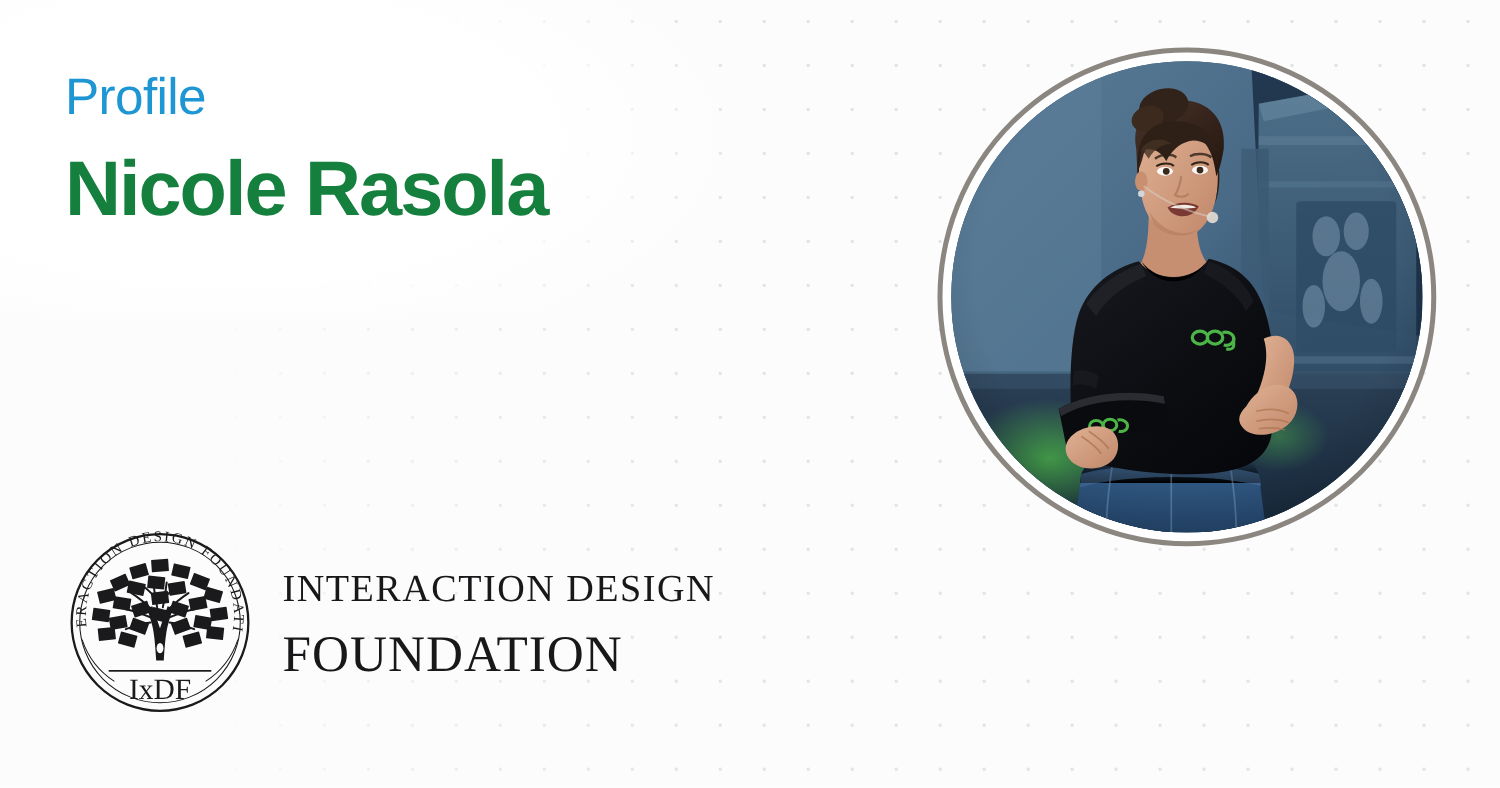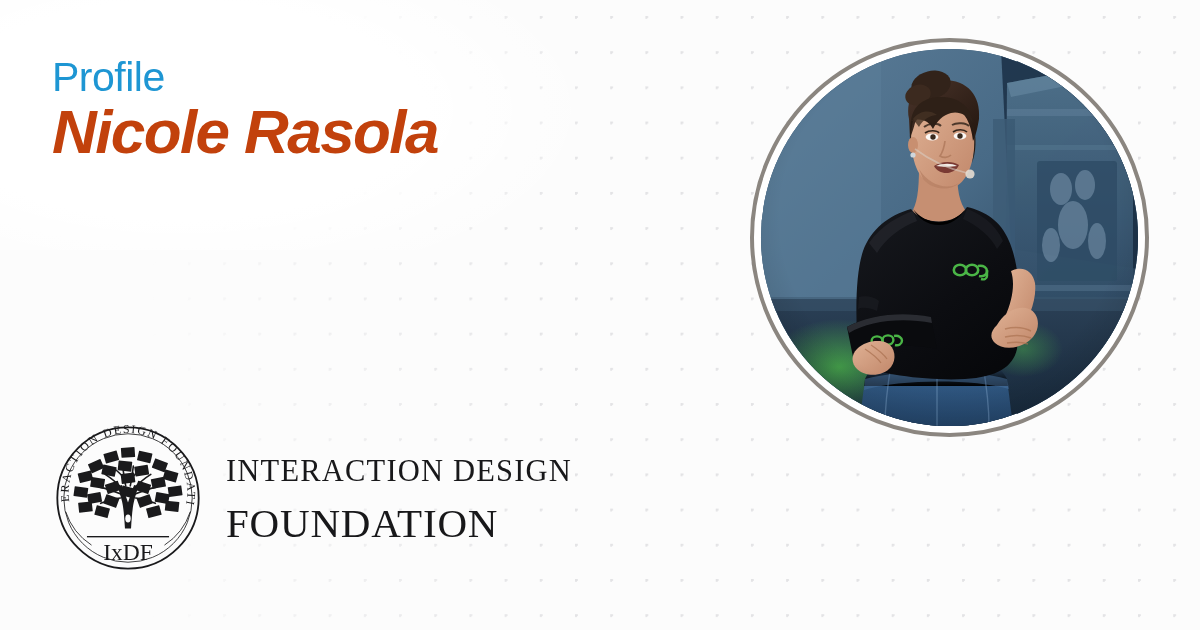--- a/index.html
+++ b/index.html
@@ -43,23 +43,23 @@
   }
 
   
   #headline { position:absolute; left:52px; top:56px; z-index:5; }
 
   #eyebrow {
     font-size:41px; font-weight:400; letter-spacing:-0.5px;
     color:#1e96d3; line-height:1.05;
   }
   #person-name {
-    margin-top:0;
+    margin-top:20px;
     font-size:62px; font-weight:700; letter-spacing:-1.6px;
-    color:#c2410c; line-height:1.05; white-space:nowrap;font-style:italic;
+    color:#15803d; line-height:1.05; white-space:nowrap;
   }
 
   
   #brand-lockup {
     position:absolute; left:52px; top:422px; z-index:5;
     display:flex; align-items:center; gap:22px;
   }
   #seal { width:152px; height:152px; display:block; }
   #wordmark {
     font-family:Liberation Serif, serif;

